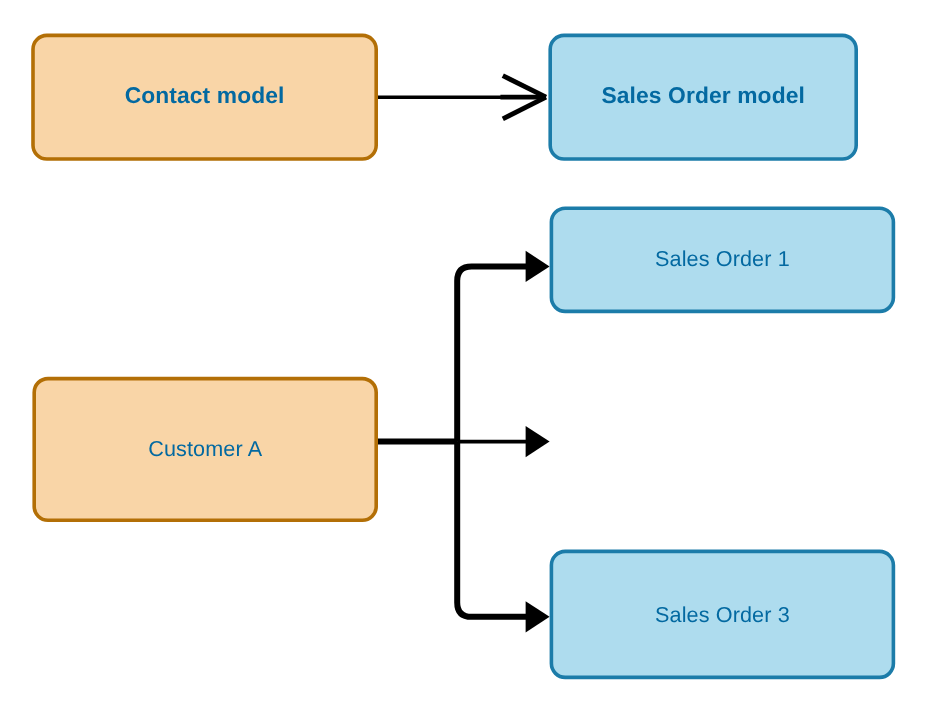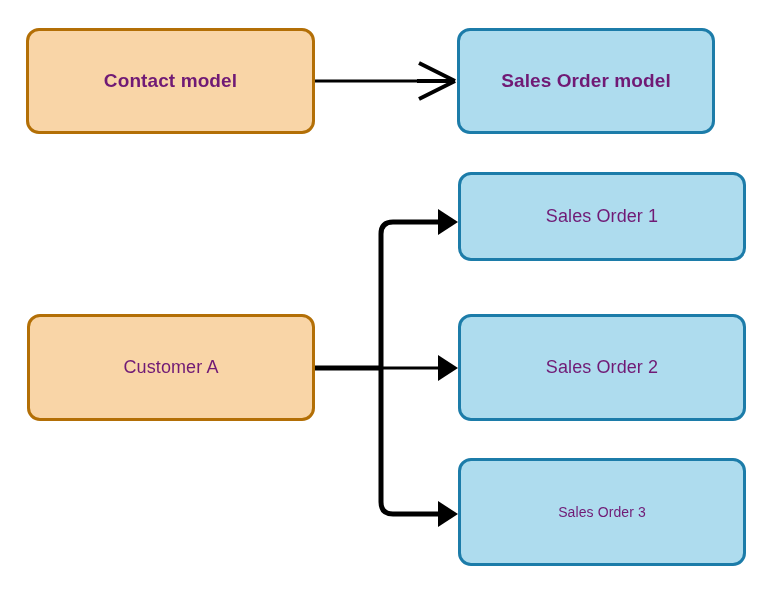--- a/index.html
+++ b/index.html
@@ -29,21 +29,21 @@
   .node {
     position: absolute;
     box-sizing: border-box;
     display: flex;
     align-items: center;
     justify-content: center;
     text-align: center;
     border-radius: 13px;
     border-style: solid;
     border-width: 3px;
-    color: #701a75;
+    color: #0369a1;
     letter-spacing: 0.1px;
     z-index: 2;
   }
   .node .node-label {
     display: block;
     line-height: 1.15;
     white-space: nowrap;
   }
   .node.orange {
     background: #f9d5a7;
@@ -52,24 +52,24 @@
   .node.blue {
     background: #aedcee;
     border-color: #1c7ca9;
   }
   .node.bold .node-label {
     font-weight: bold;
   }
   
   #node-contact-model   { left: 26px;  top: 28px;  width: 289px; height: 106px; font-size: 19px; }
   #node-sales-order-model { left: 457px; top: 28px;  width: 258px; height: 106px; font-size: 19px; }
-  #node-customer-a      { left: 27px;  top: 314px; width: 288px; height: 107px; font-size: 18px; }
+  #node-customer-a      { left: 27px;  top: 314px; width: 288px; height: 121px; font-size: 18px; }
   #node-sales-order-1   { left: 458px; top: 172px; width: 288px; height: 89px; font-size: 18px; }
   #node-sales-order-2   { left: 458px; top: 314px; width: 288px; height: 107px; font-size: 18px; }
-  #node-sales-order-3   { left: 458px; top: 458px; width: 288px; height: 108px; font-size: 14px; }
+  #node-sales-order-3   { left: 458px; top: 458px; width: 288px; height: 108px; font-size: 18px; }
 </style>
 </head>
 <body>
 
 <div id="canvas">
 
   <svg id="edges" viewBox="0 0 771 596" width="771" height="596" xmlns="http://www.w3.org/2000/svg">
 
     <g>
       <line x1="315" y1="81" x2="455" y2="81" stroke="#000000" stroke-width="3"></line>
@@ -108,21 +108,18 @@
   </div>
 
   <div class="node orange" id="node-customer-a">
     <span class="node-label">Customer A</span>
   </div>
 
   <div class="node blue" id="node-sales-order-1">
     <span class="node-label">Sales Order 1</span>
   </div>
 
-  <div class="node blue" id="node-sales-order-2">
-    <span class="node-label">Sales Order 2</span>
-  </div>
 
   <div class="node blue" id="node-sales-order-3">
     <span class="node-label">Sales Order 3</span>
   </div>
 
 </div>
 
 </body></html>

